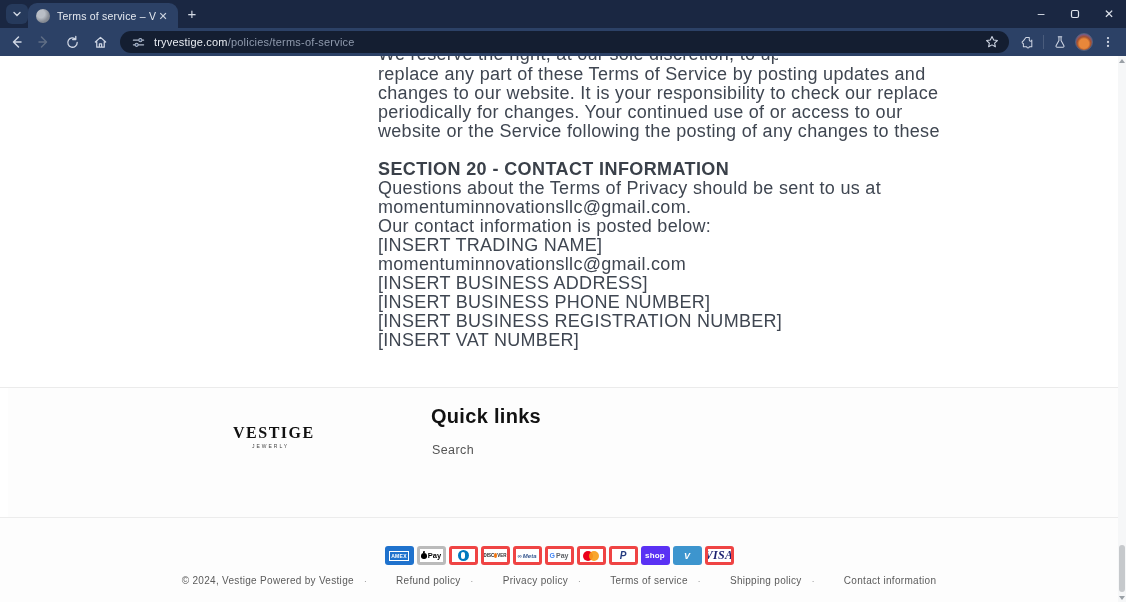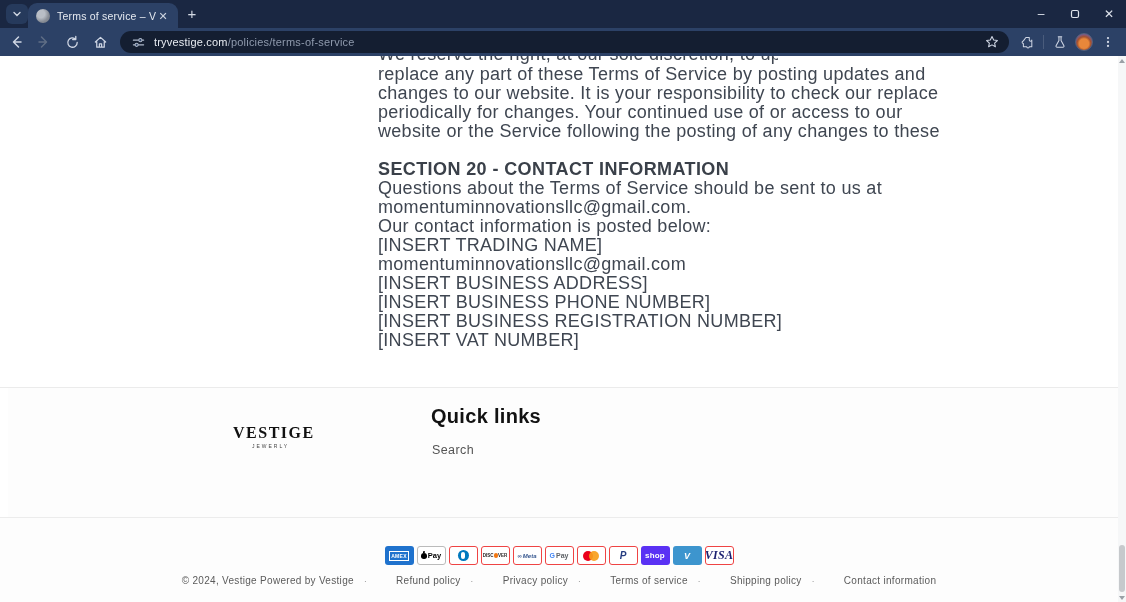--- a/index.html
+++ b/index.html
@@ -46,21 +46,21 @@
   .footer-upper { position:absolute; left:8px; top:332px; width:1118px; height:129px; background:#fdfdfd; }
   .logo-block { position:absolute; left:225px; top:36px; width:75px; text-align:center; }
   .logo-title { font-family:"Liberation Serif", serif; font-weight:bold; font-size:16px; letter-spacing:1.5px; color:#111; }
   .logo-sub { font-size:5px; letter-spacing:2px; color:#444; margin-top:1px; }
   .quick-links-heading { position:absolute; left:423px; top:17px; font-size:20px; font-weight:bold; color:#121212; letter-spacing:.3px; }
   .search-link { position:absolute; left:424px; top:55px; font-size:12.5px; color:#545454; letter-spacing:.4px; text-decoration:none; }
 
   .footer-lower-divider { position:absolute; left:0; top:461px; width:1118px; height:1px; background:#ececec; }
   .footer-lower { position:absolute; left:0; top:462px; width:1118px; height:84px; background:#fdfdfd; }
   .pay-row { position:absolute; left:0; top:28px; width:1118px; display:flex; justify-content:center; gap:3px; }
-  .pay { width:29px; height:19px; border-radius:3px; background:#fff; border:1px solid #ef4444; display:flex; align-items:center; justify-content:center; overflow:hidden; position:relative; }
+  .pay { width:29px; height:19px; border-radius:3px; background:#fff; border:3px solid #ef4444; display:flex; align-items:center; justify-content:center; overflow:hidden; position:relative; }
   .pay.solid { border:none; }
   .pay-amex { background:#1f72cd; }
   .pay-amex span { color:#fff; font-size:5px; font-weight:bold; border:1px solid #fff; padding:1px 1px; letter-spacing:.3px; }
   .pay-apple { border-color:#bbb; }
   .apple-glyph { position:relative; width:6px; height:7px; margin-right:1px; }
   .apple-glyph i { position:absolute; left:0; top:1px; width:6px; height:6px; background:#000; border-radius:50% 50% 46% 46%; }
   .apple-glyph b { position:absolute; left:2px; top:-1px; width:2px; height:2px; background:#000; border-radius:50% 50% 50% 0; }
   .pay-apple span { font-size:7.5px; font-weight:bold; color:#000; }
   .diners-circle { width:11px; height:11px; border-radius:50%; background:#0079be; position:relative; }
   .diners-circle::after { content:""; position:absolute; left:3.5px; top:2px; width:4px; height:7px; background:#fff; border-radius:2px; }
@@ -192,21 +192,21 @@
     <div class="doc-col">
       <div class="clip-line">
         <div>We reserve the right, at our sole discretion, to update, change or</div>
       </div>
       <div class="doc-line">replace any part of these Terms of Service by posting updates and</div>
       <div class="doc-line">changes to our website. It is your responsibility to check our replace</div>
       <div class="doc-line">periodically for changes. Your continued use of or access to our</div>
       <div class="doc-line">website or the Service following the posting of any changes to these</div>
       <div class="spacer19"></div>
       <div class="doc-line doc-heading">SECTION 20 - CONTACT INFORMATION</div>
-      <div class="doc-line">Questions about the Terms of Service should be sent to us at</div>
+      <div class="doc-line">Questions about the Terms of Privacy should be sent to us at</div>
       <div class="doc-line">momentuminnovationsllc@gmail.com.</div>
       <div class="doc-line">Our contact information is posted below:</div>
       <div class="doc-line">[INSERT TRADING NAME]</div>
       <div class="doc-line">momentuminnovationsllc@gmail.com</div>
       <div class="doc-line">[INSERT BUSINESS ADDRESS]</div>
       <div class="doc-line">[INSERT BUSINESS PHONE NUMBER]</div>
       <div class="doc-line">[INSERT BUSINESS REGISTRATION NUMBER]</div>
       <div class="doc-line">[INSERT VAT NUMBER]</div>
     </div>
 

